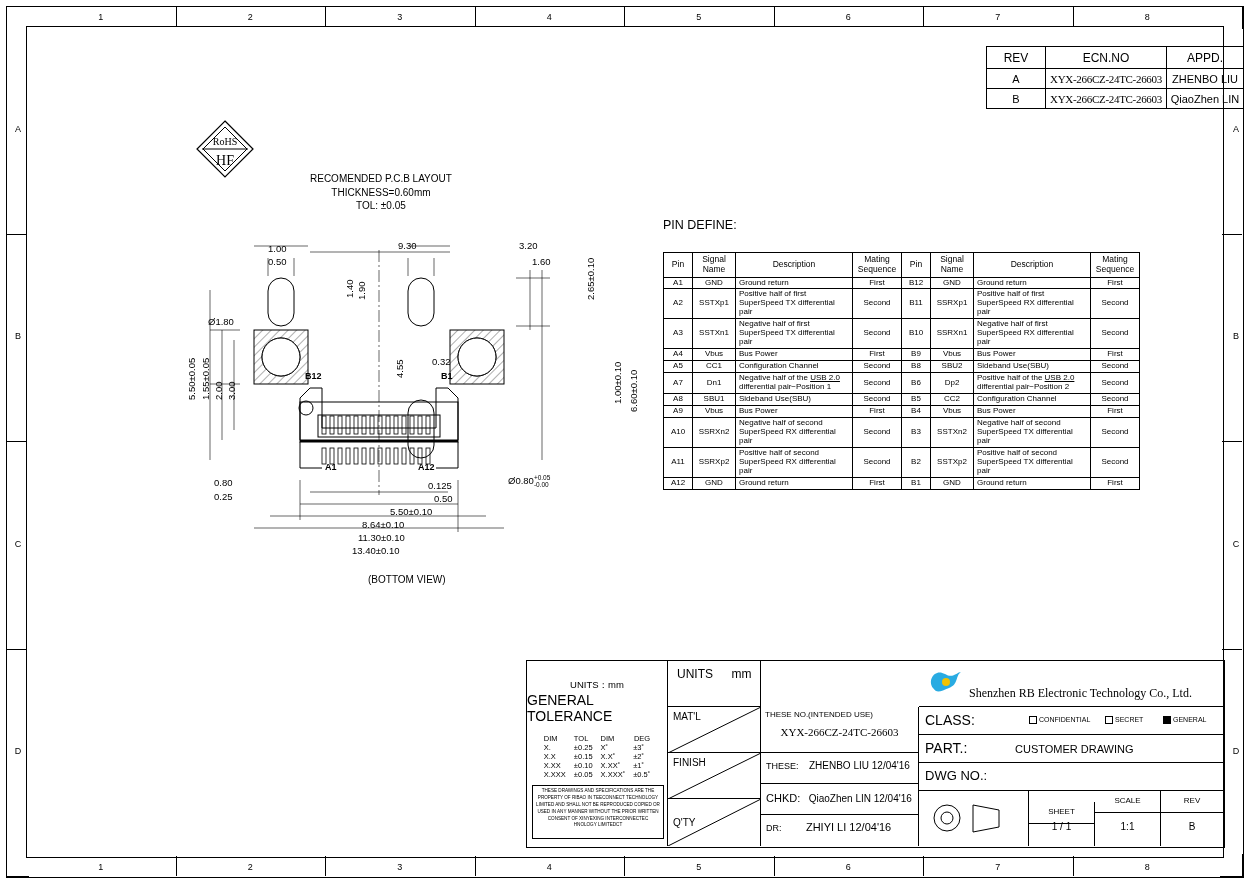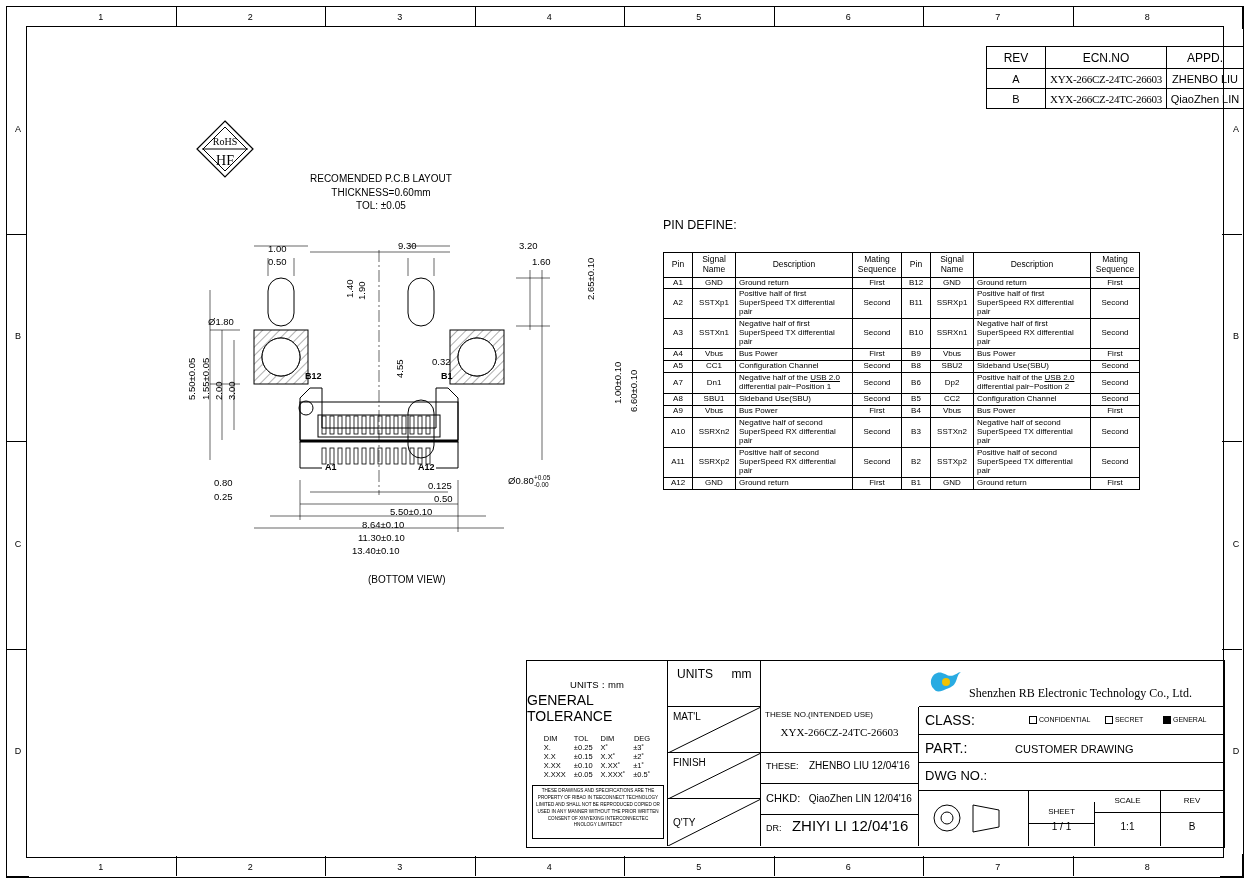--- a/index.html
+++ b/index.html
@@ -494,21 +494,21 @@
     <div class="tbcell" style="left:234px;top:92px;width:158px;height:31px;">
       <div style="font-size:9px;margin:8px 0 0 5px;display:inline-block;">THESE:</div>
       <div style="font-size:10px;display:inline-block;margin-left:6px;">ZHENBO LIU 12/04'16</div>
     </div>
     <div class="tbcell" style="left:234px;top:123px;width:158px;height:31px;">
       <div style="font-size:11px;margin:8px 0 0 5px;display:inline-block;">CHKD:</div>
       <div style="font-size:10px;display:inline-block;margin-left:4px;">QiaoZhen LIN 12/04'16</div>
     </div>
     <div class="tbcell" style="left:234px;top:154px;width:158px;height:31px;border-bottom:none;">
       <div style="font-size:9px;margin:8px 0 0 5px;display:inline-block;">DR:</div>
-      <div style="font-size:15px;display:inline-block;margin-left:6px;">ZHIYI LI  12/04'16</div>
+      <div style="font-size:11px;display:inline-block;margin-left:20px;">ZHIYI LI  12/04'16</div>
     </div>
 
     <div class="tbcell" style="left:392px;top:0;width:304px;height:46px;border-right:none;">
       <svg style="position:absolute;left:6px;top:5px;" width="40" height="36">
         <path d="M8 22 C2 14, 10 2, 20 8 C28 13, 32 6, 36 6 C30 10, 34 18, 24 22 C16 25, 12 28, 8 22 Z" fill="#29ABE2"></path>
         <circle cx="21" cy="16" r="4" fill="#F2C200"></circle>
       </svg>
       <div style="position:absolute;left:50px;top:25px;font-size:12px;font-family:'Liberation Serif',serif;">Shenzhen RB Electronic Technology Co., Ltd.</div>
     </div>
 

